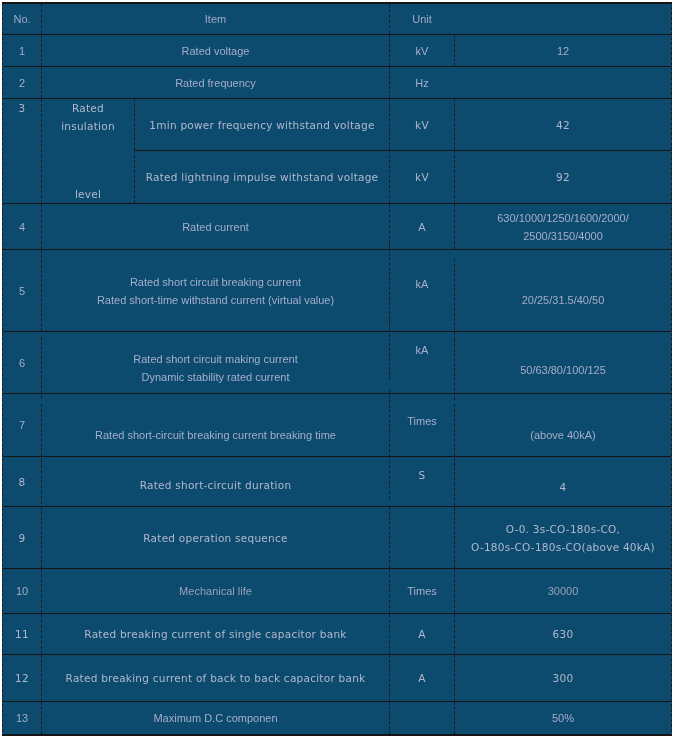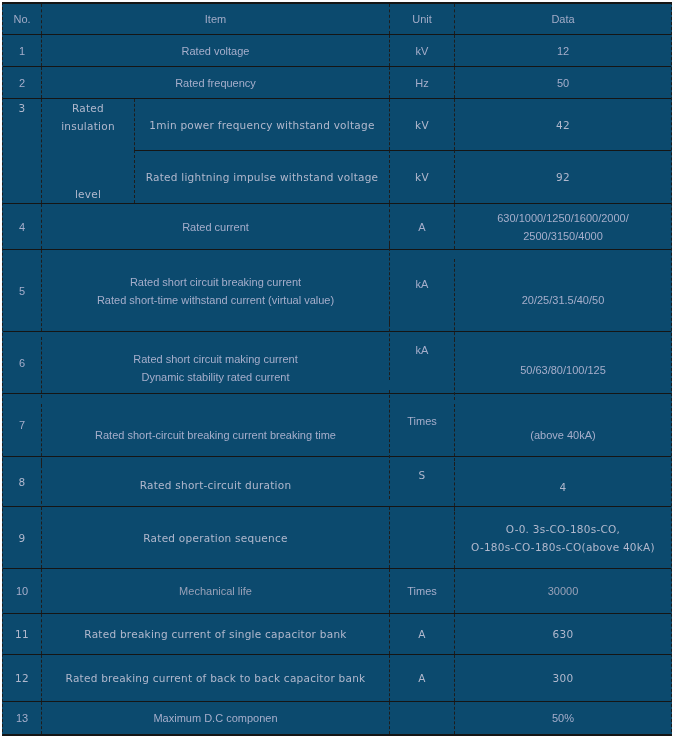--- a/index.html
+++ b/index.html
@@ -59,35 +59,33 @@
 </style>
 </head>
 <body>
 
 <div class="spec-table">
 
   <div class="row h30 head">
     <div class="cell">No.</div>
     <div class="cell bl">Item</div>
     <div class="cell bl">Unit</div>
-    <div class="cell bl">Data</div>
   </div>
 
   <div class="row h32">
     <div class="cell">1</div>
     <div class="cell bl">Rated voltage</div>
     <div class="cell bl">kV</div>
     <div class="cell bl">12</div>
   </div>
 
   <div class="row h32">
     <div class="cell">2</div>
     <div class="cell bl">Rated frequency</div>
     <div class="cell bl">Hz</div>
-    <div class="cell bl">50</div>
   </div>
 
   <div class="rowg geo">
     <div class="cell span2">3</div>
     <div class="cell bl span2">
       <span>Rated insulation</span>
       <span>level</span>
     </div>
     <div class="cell bl">1min power frequency withstand voltage</div>
     <div class="cell bl">kV</div>

